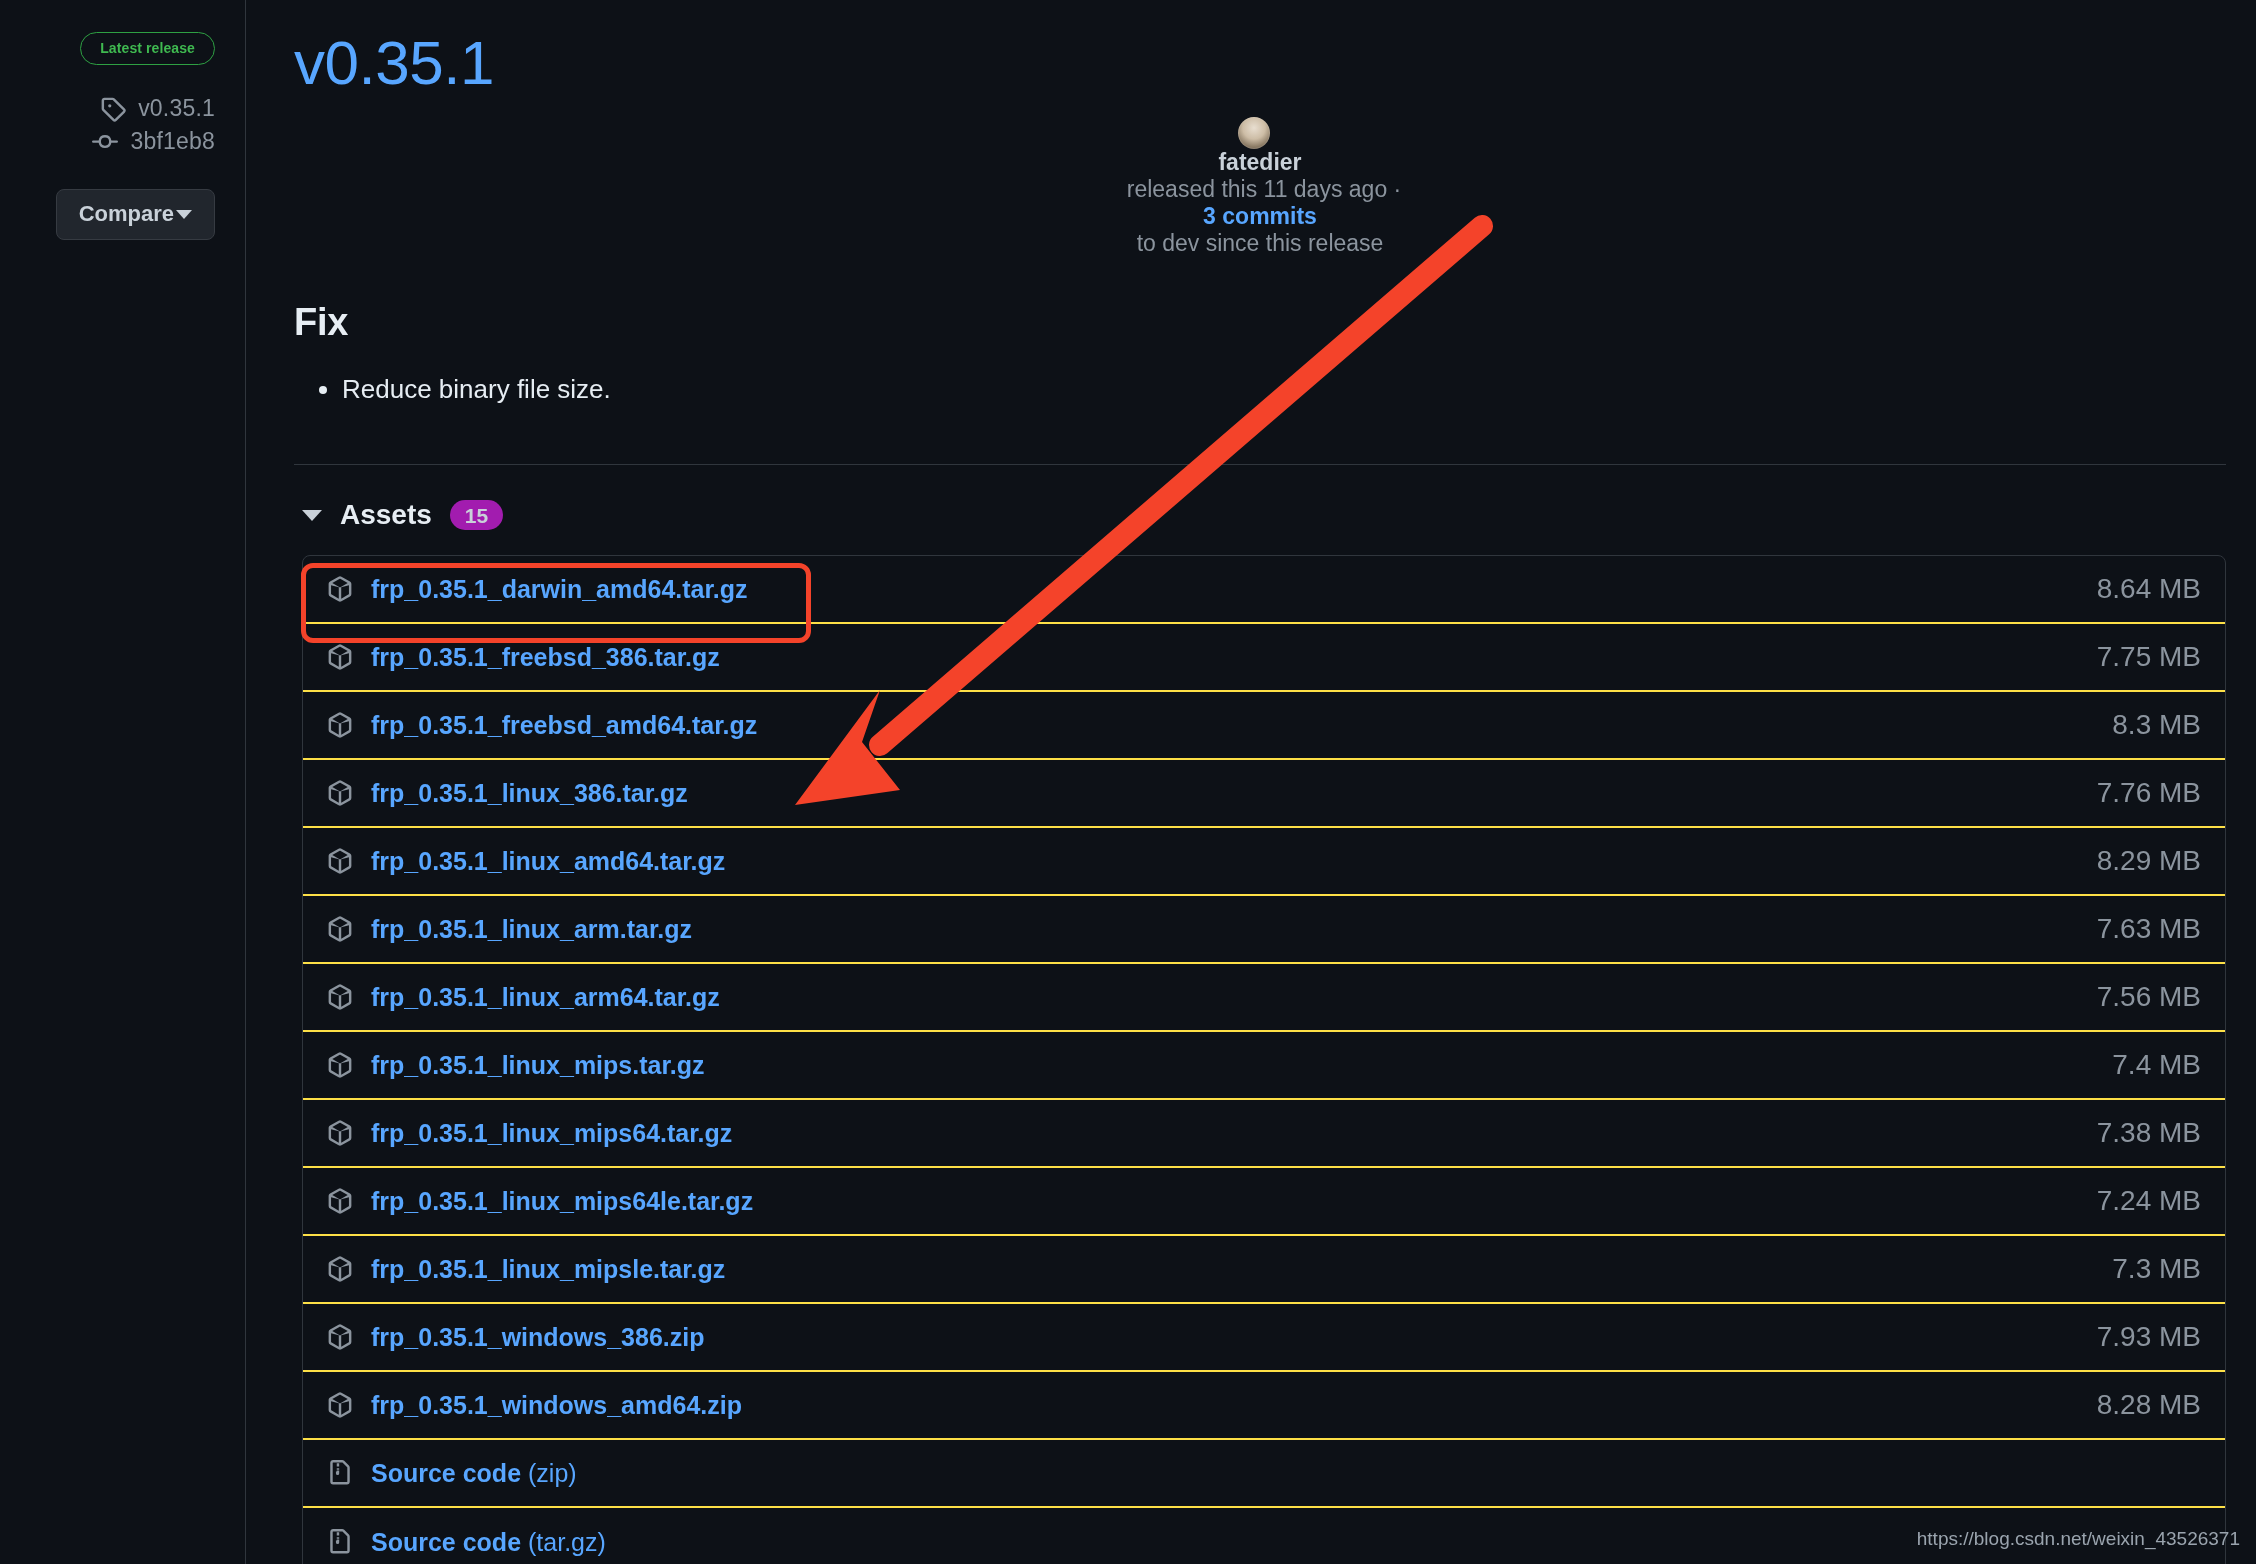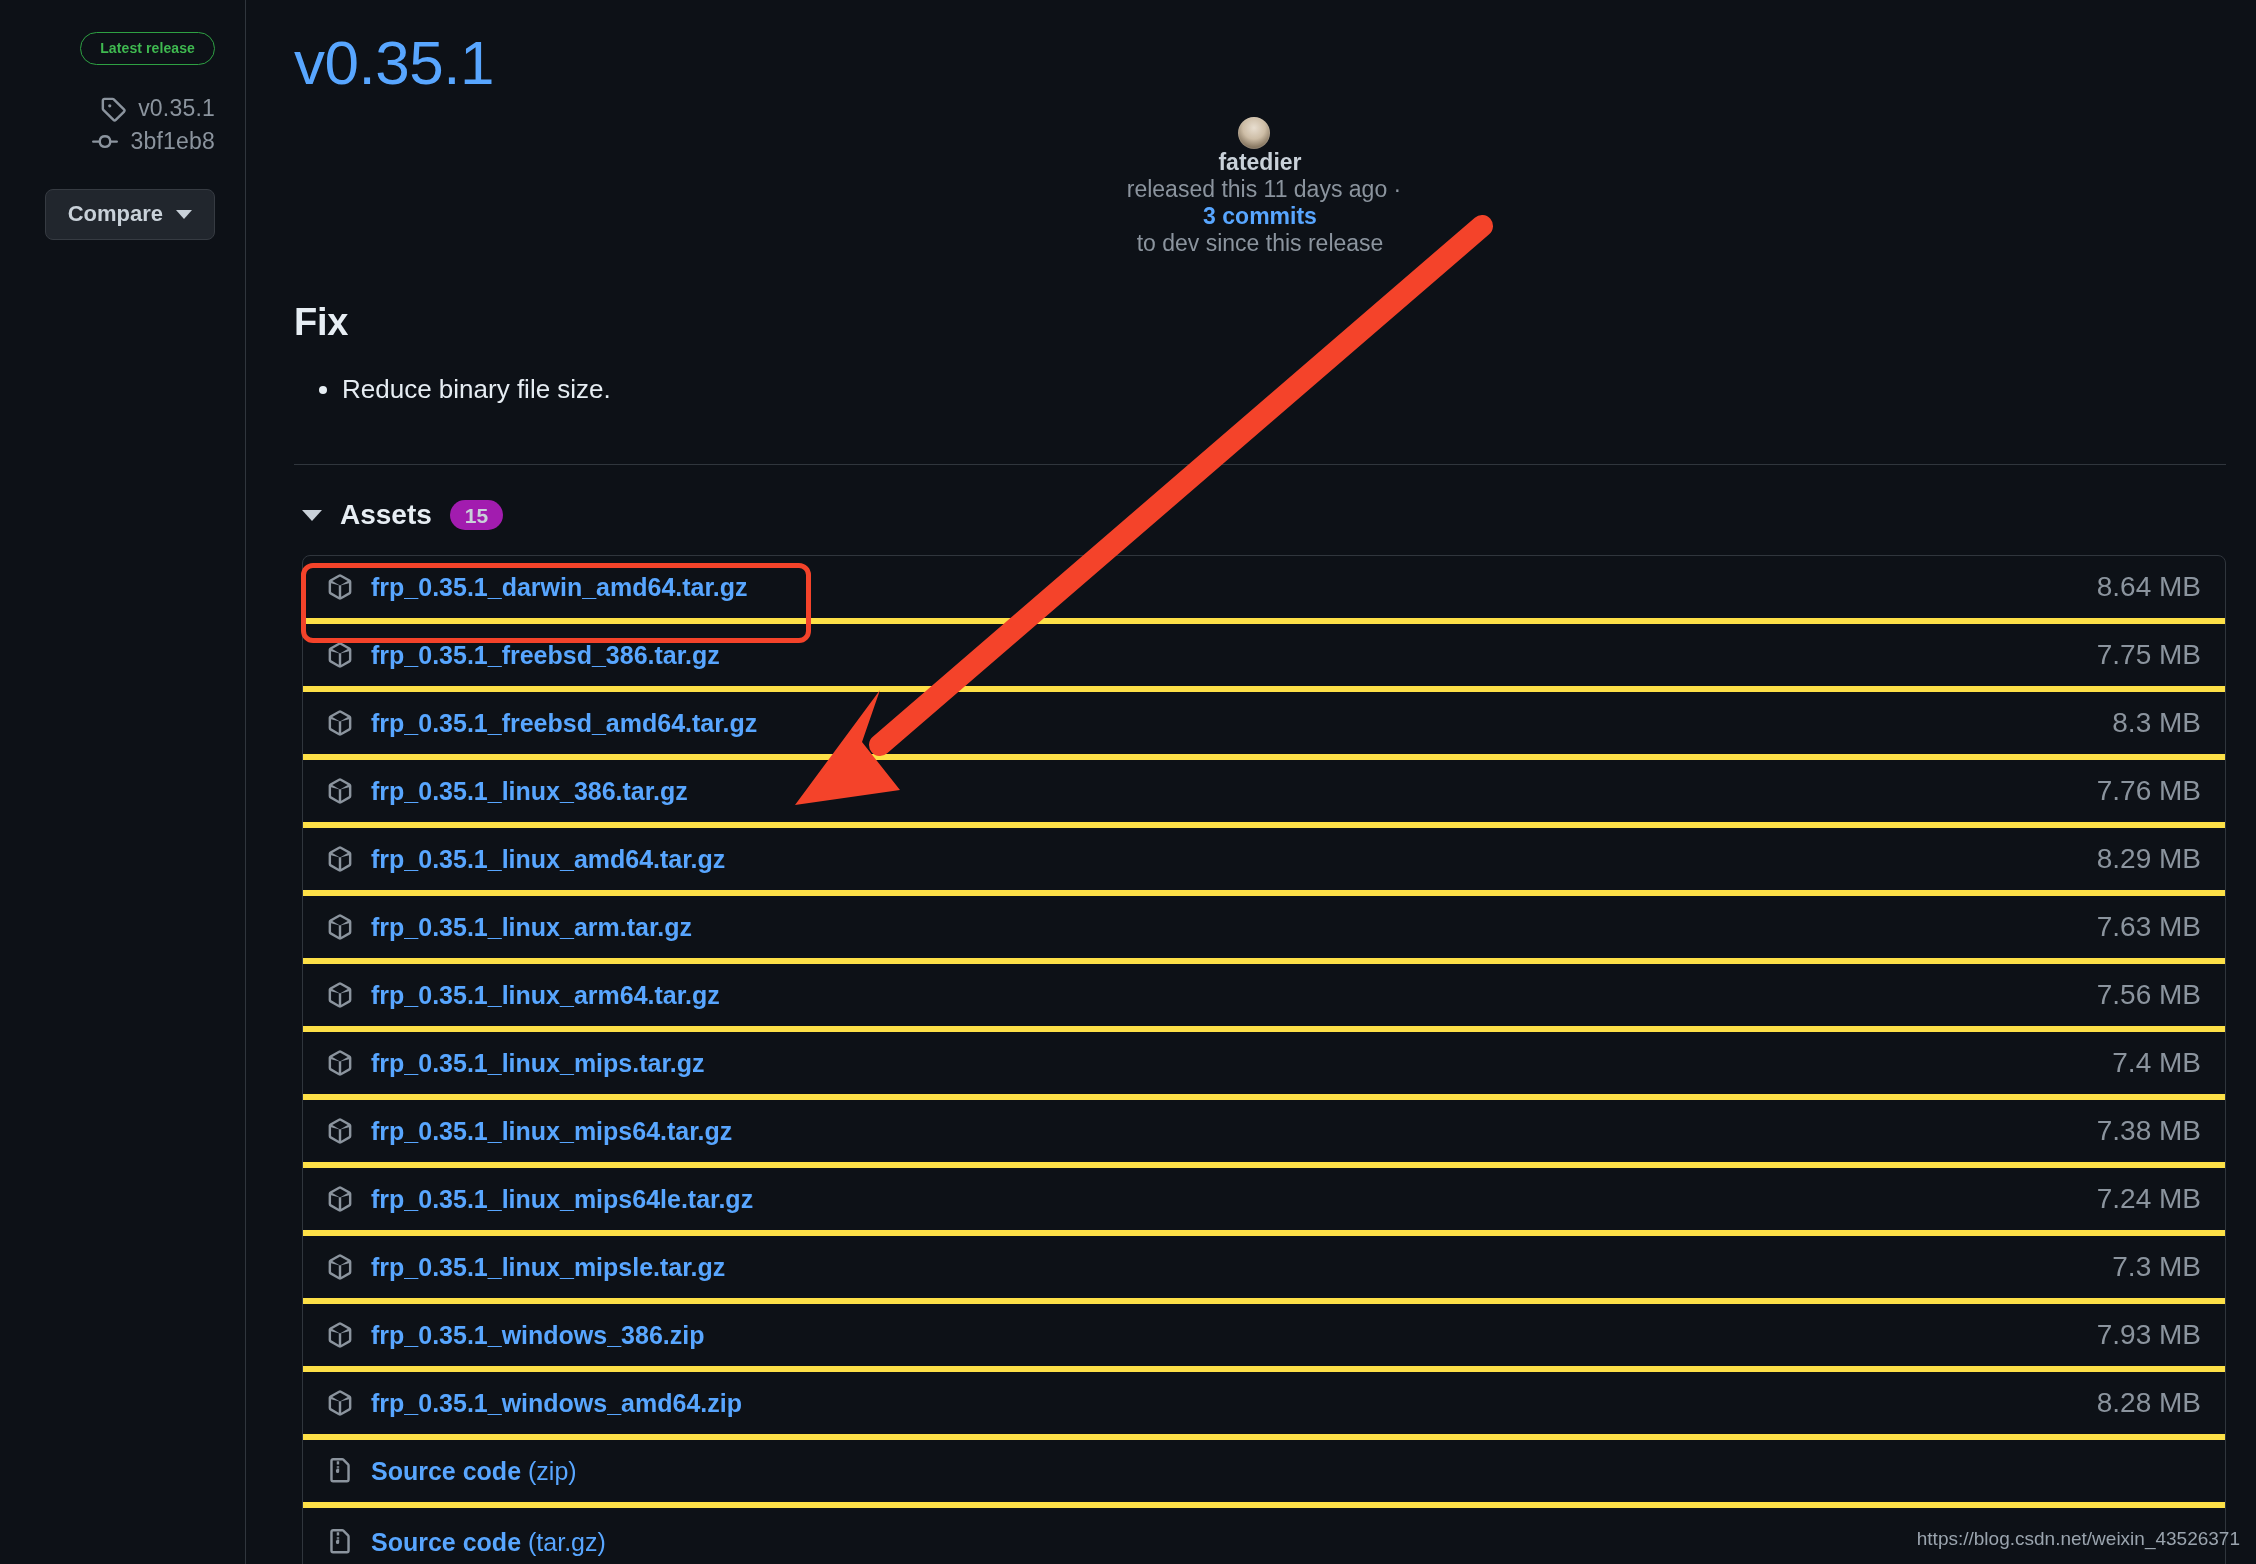--- a/index.html
+++ b/index.html
@@ -63,21 +63,21 @@
     margin-top: 34px;
     background: #21262d;
     border: 1px solid #363b42;
     border-radius: 8px;
     color: #c9d1d9;
     font-size: 22px;
     font-weight: 600;
     padding: 13px 22px 14px 22px;
     display: flex;
     align-items: center;
-    gap: 13px;
+    gap: 2px;
     line-height: 1;
     cursor: pointer;
     white-space: nowrap;
   }
   .caret-down {
     width: 0; height: 0;
     border-left: 8px solid transparent;
     border-right: 8px solid transparent;
     border-top: 9px solid #c9d1d9;
     display: inline-block;
@@ -192,21 +192,21 @@
     border: 1px solid #30363d;
     border-radius: 8px;
     overflow: hidden;
     background: #0d1117;
   }
   .asset-row {
     display: flex;
     align-items: center;
     padding: 0 24px 0 24px;
     height: 68px;
-    border-bottom: 6px solid #fde047;
+    border-bottom: 2px solid #fde047;
     box-sizing: border-box;
     position: relative;
   }
   .asset-row:last-child { border-bottom: none; }
   .asset-left {
     display: flex;
     align-items: center;
     gap: 18px;
     min-width: 0;
   }

